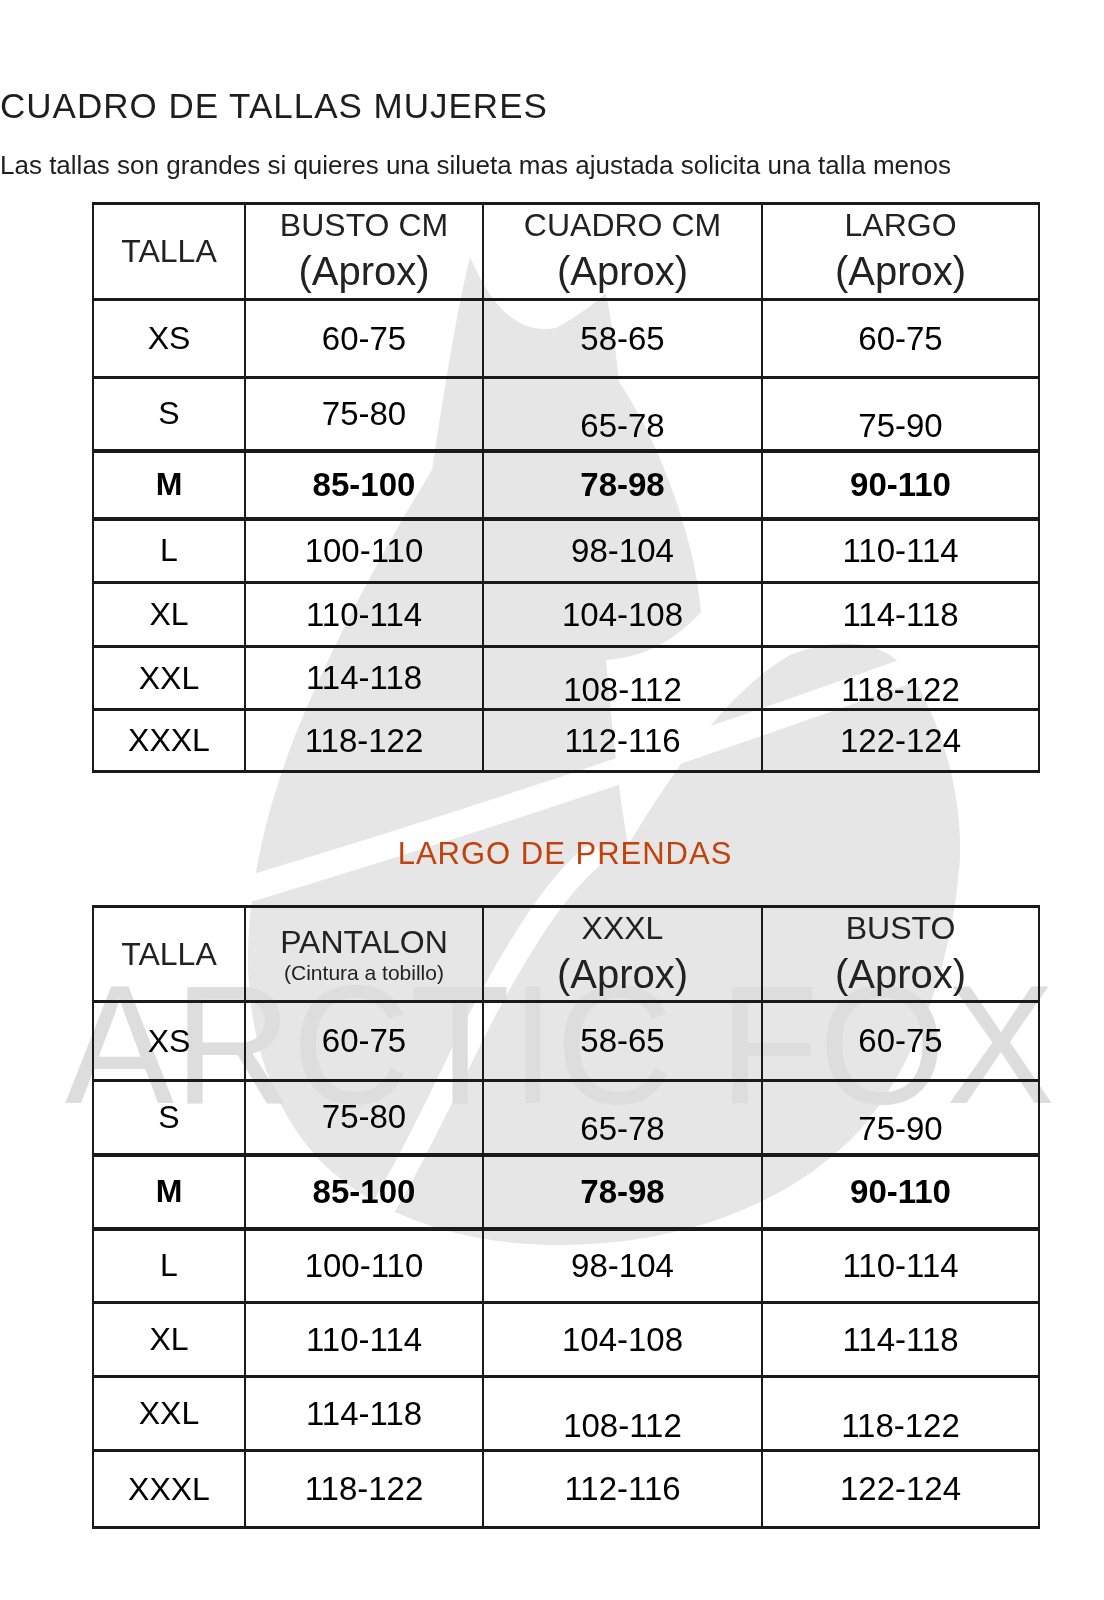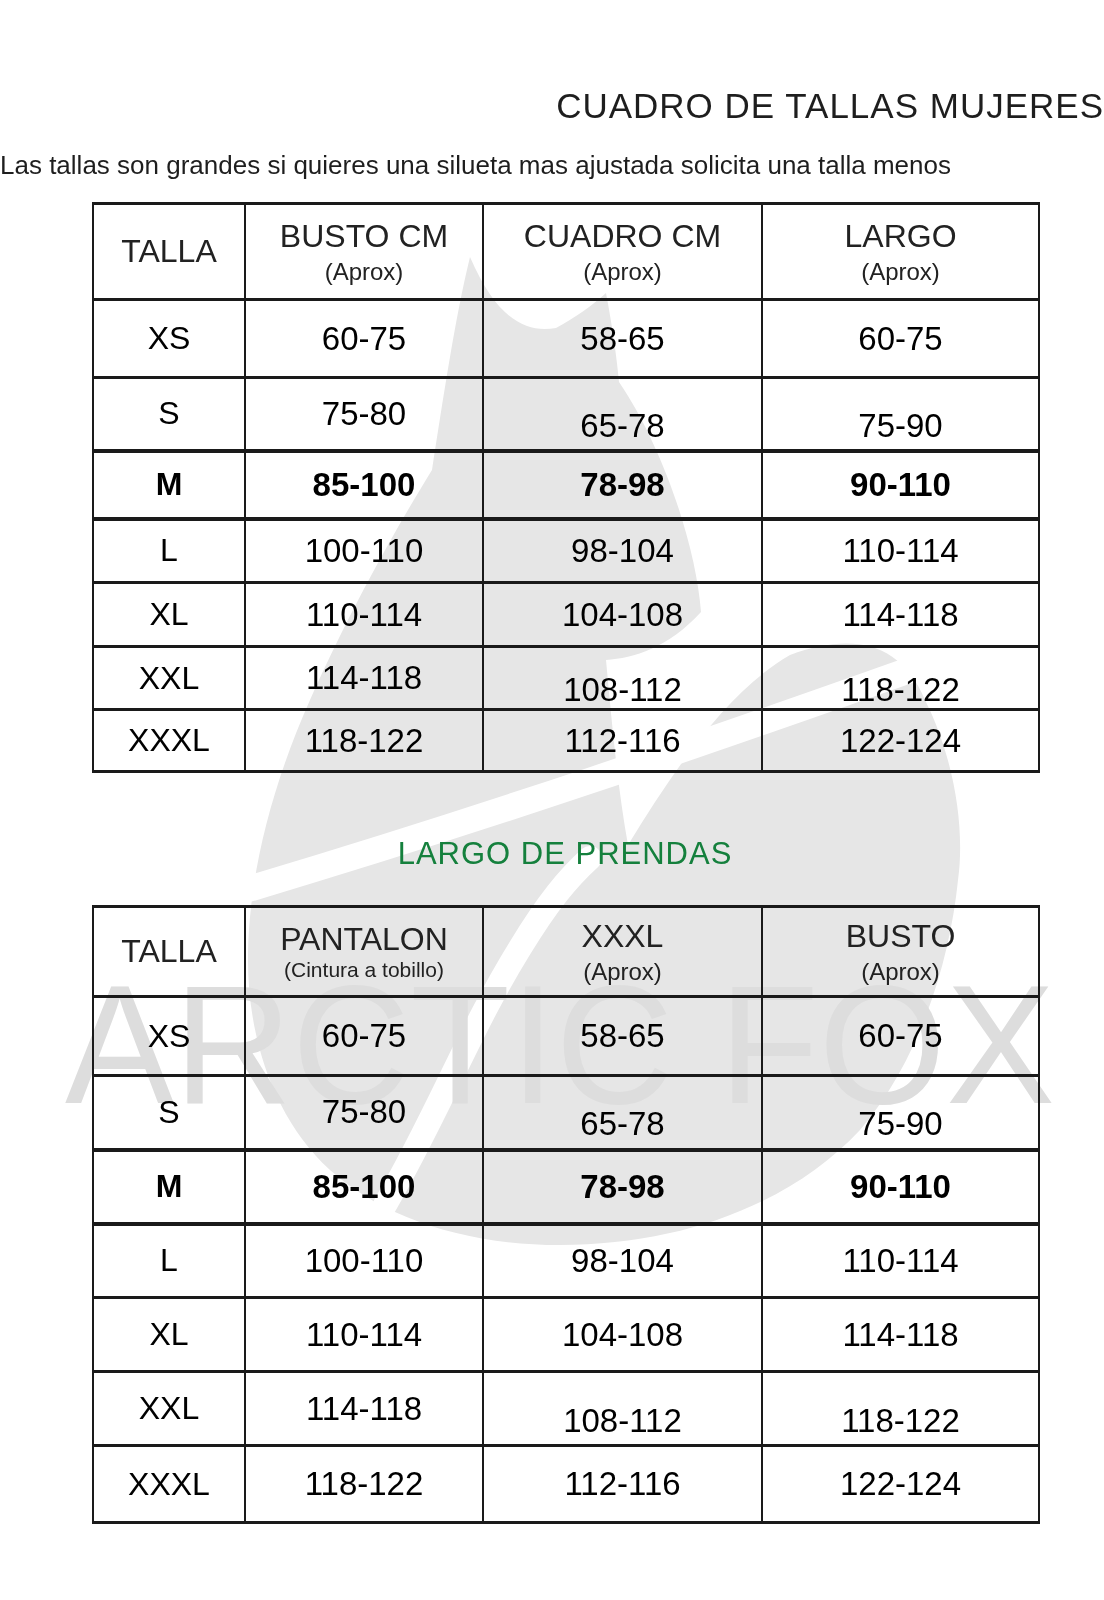--- a/index.html
+++ b/index.html
@@ -8,59 +8,59 @@
     background:#ffffff;
     font-family:"Liberation Sans", sans-serif;
     color:#262626;
   }
   
   .watermark{position:absolute;left:0;top:0;width:1104px;height:1600px;z-index:0}
   
   .content{position:relative;z-index:1}
   .page-title{
     position:absolute;top:86px;left:0;width:1104px;margin:0;
-    text-align:right;font-size:35px;font-weight:400;letter-spacing:1px;color:#1e1e1e;
+    text-align:left;font-size:35px;font-weight:400;letter-spacing:1px;color:#1e1e1e;
   }
   .page-subtitle{
     position:absolute;top:150px;left:0;width:1104px;margin:0;
     text-align:left;font-size:26px;font-weight:400;color:#1e1e1e;
   }
   table{
     position:absolute;left:92px;width:946px;
     border-collapse:collapse;table-layout:fixed;background:transparent;
   }
   #size-table{top:202px}
   #length-table{top:905px}
   th,td{
     border-top:3px solid #1a1a1a;border-bottom:3px solid #1a1a1a;
     border-left:2px solid #1a1a1a;border-right:2px solid #1a1a1a;
     text-align:center;vertical-align:middle;padding:0;
   }
   th{font-weight:400;font-size:32px;color:#222;line-height:1.28}
   td{font-size:33px;color:#000000}
   td.size-col{font-size:32px}
-  .col-sub{display:block;font-size:24px}
+  .col-sub{display:block;font-size:40px}
   .col-sub-small{display:block;font-size:21px;margin-top:-3px}
   #size-table thead tr{height:96px}
   #size-table tbody tr:nth-child(1){height:78px}
   #size-table tbody tr:nth-child(2){height:73px}
   #size-table tbody tr:nth-child(3){height:68px}
   #size-table tbody tr:nth-child(4){height:64px}
   #size-table tbody tr:nth-child(5){height:64px}
   #size-table tbody tr:nth-child(6){height:63px}
   #size-table tbody tr:nth-child(7){height:62px}
   #length-table thead tr{height:90px}
   #length-table tbody tr{height:74px}
   #length-table tbody tr:nth-child(1){height:79px}
   #length-table tbody tr:nth-child(7){height:77px}
   tr.bold-row td{font-weight:bold;border-top-width:4px;border-bottom-width:4px}
   .low{display:inline-block;transform:translateY(12px)}
   .section-title{
     position:absolute;top:836px;left:92px;width:946px;margin:0;
-    text-align:center;font-size:31px;font-weight:400;letter-spacing:1px;color:#15803d;
+    text-align:center;font-size:31px;font-weight:400;letter-spacing:1px;color:#c2410c;
   }
 </style>
 </head>
 <body>
 
 <svg class="watermark" viewBox="0 0 1104 1600" xmlns="http://www.w3.org/2000/svg" aria-hidden="true">
   <g>
     <path fill="#e6e6e6" d="
       M 432 470
       C 443 400, 455 318, 470 257

